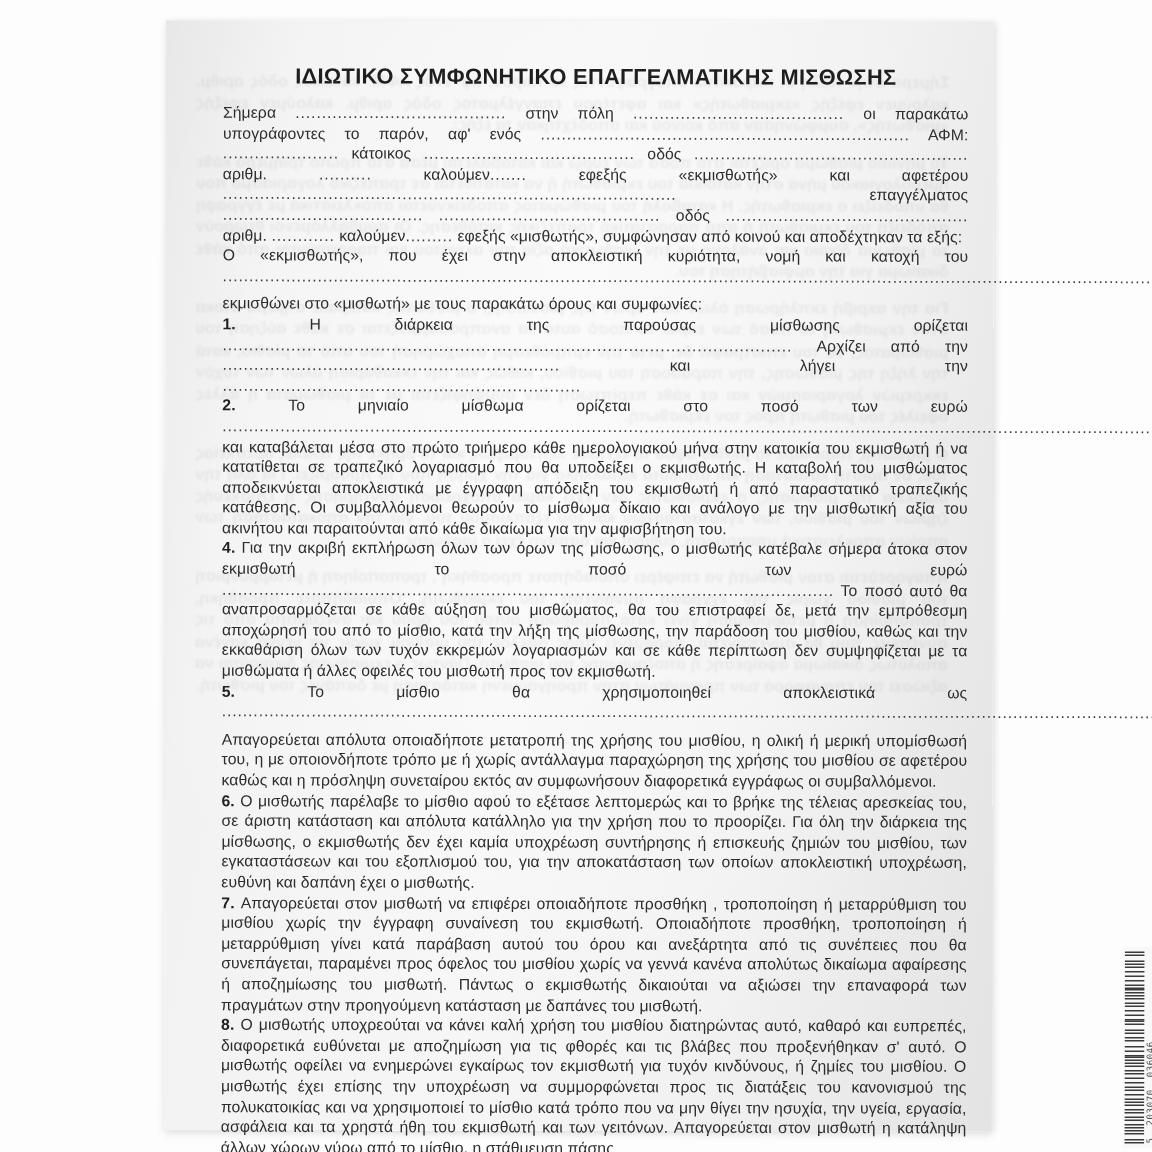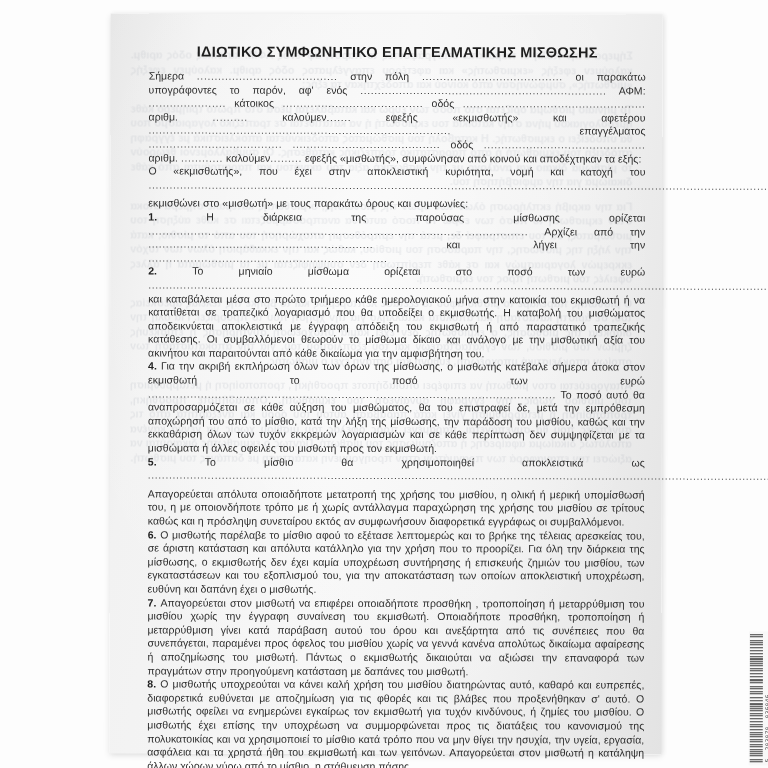--- a/index.html
+++ b/index.html
@@ -112,21 +112,21 @@
   <div class="doc-content">
     <h1 class="doc-title">ΙΔΙΩΤΙΚΟ ΣΥΜΦΩΝΗΤΙΚΟ ΕΠΑΓΓΕΛΜΑΤΙΚΗΣ ΜΙΣΘΩΣΗΣ</h1>
     <div id="doc-body">
         <p class="para">Σήμερα <span class="dots">........................................</span> στην πόλη <span class="dots">........................................</span> οι παρακάτω υπογράφοντες το παρόν, αφ' ενός <span class="dots">......................................................................</span> ΑΦΜ: <span class="dots">......................</span> κάτοικος <span class="dots">........................................</span> οδός <span class="dots">....................................................</span> αριθμ. <span class="dots">..........</span> καλούμεν<span class="dots">.......</span> εφεξής «εκμισθωτής» και αφετέρου <span class="dots">......................................................................................</span> επαγγέλματος <span class="dots">......................................</span> <span class="dots">..........................................</span> οδός <span class="dots">..............................................</span> αριθμ. <span class="dots">............</span> καλούμεν<span class="dots">.........</span> εφεξής «μισθωτής», συμφώνησαν από κοινού και αποδέχτηκαν τα εξής:</p>
         <p class="para">Ο «εκμισθωτής», που έχει στην αποκλειστική κυριότητα, νομή και κατοχή του <span class="dots">........................................................................................................................................................................................................................................................................................................................................................................</span></p>
         <p class="para gap-top">εκμισθώνει στο «μισθωτή» με τους παρακάτω όρους και συμφωνίες:</p>
         <p class="para"><b>1. </b>Η διάρκεια της παρούσας μίσθωσης ορίζεται <span class="dots">............................................................................................................</span> Αρχίζει από την <span class="dots">................................................................</span> και λήγει την <span class="dots">....................................................................</span></p>
         <p class="para"><b>2. </b>Το μηνιαίο μίσθωμα ορίζεται στο ποσό των ευρώ <span class="dots">.........................................................................................................................................................................................................................................................</span> και καταβάλεται μέσα στο πρώτο τριήμερο κάθε ημερολογιακού μήνα στην κατοικία του εκμισθωτή ή να κατατίθεται σε τραπεζικό λογαριασμό που θα υποδείξει ο εκμισθωτής. Η καταβολή του μισθώματος αποδεικνύεται αποκλειστικά με έγγραφη απόδειξη του εκμισθωτή ή από παραστατικό τραπεζικής κατάθεσης. Οι συμβαλλόμενοι θεωρούν το μίσθωμα δίκαιο και ανάλογο με την μισθωτική αξία του ακινήτου και παραιτούνται από κάθε δικαίωμα για την αμφισβήτηση του.</p>
         <p class="para"><b>4. </b>Για την ακριβή εκπλήρωση όλων των όρων της μίσθωσης, ο μισθωτής κατέβαλε σήμερα άτοκα στον εκμισθωτή το ποσό των ευρώ <span class="dots">....................................................................................................................</span> Το ποσό αυτό θα αναπροσαρμόζεται σε κάθε αύξηση του μισθώματος, θα του επιστραφεί δε, μετά την εμπρόθεσμη αποχώρησή του από το μίσθιο, κατά την λήξη της μίσθωσης, την παράδοση του μισθίου, καθώς και την εκκαθάριση όλων των τυχόν εκκρεμών λογαριασμών και σε κάθε περίπτωση δεν συμψηφίζεται με τα μισθώματα ή άλλες οφειλές του μισθωτή προς τον εκμισθωτή.</p>
         <p class="para"><b>5. </b>Το μίσθιο θα χρησιμοποιηθεί αποκλειστικά ως <span class="dots">............................................................................................................................................................................................................................................................................................................</span></p>
-        <p class="para gap-top">Απαγορεύεται απόλυτα οποιαδήποτε μετατροπή της χρήσης του μισθίου, η ολική ή μερική υπομίσθωσή του, η με οποιονδήποτε τρόπο με ή χωρίς αντάλλαγμα παραχώρηση της χρήσης του μισθίου σε τρίτους καθώς και η πρόσληψη συνεταίρου εκτός αν συμφωνήσουν διαφορετικά εγγράφως οι συμβαλλόμενοι.</p>
+        <p class="para gap-top">Απαγορεύεται απόλυτα οποιαδήποτε μετατροπή της χρήσης του μισθίου, η ολική ή μερική υπομίσθωσή του, η με οποιονδήποτε τρόπο με ή χωρίς αντάλλαγμα παραχώρηση της χρήσης του μισθίου σε αφετέρου καθώς και η πρόσληψη συνεταίρου εκτός αν συμφωνήσουν διαφορετικά εγγράφως οι συμβαλλόμενοι.</p>
         <p class="para"><b>6. </b>Ο μισθωτής παρέλαβε το μίσθιο αφού το εξέτασε λεπτομερώς και το βρήκε της τέλειας αρεσκείας του, σε άριστη κατάσταση και απόλυτα κατάλληλο για την χρήση που το προορίζει. Για όλη την διάρκεια της μίσθωσης, ο εκμισθωτής δεν έχει καμία υποχρέωση συντήρησης ή επισκευής ζημιών του μισθίου, των εγκαταστάσεων και του εξοπλισμού του, για την αποκατάσταση των οποίων αποκλειστική υποχρέωση, ευθύνη και δαπάνη έχει ο μισθωτής.</p>
         <p class="para"><b>7. </b>Απαγορεύεται στον μισθωτή να επιφέρει οποιαδήποτε προσθήκη , τροποποίηση ή μεταρρύθμιση του μισθίου χωρίς την έγγραφη συναίνεση του εκμισθωτή. Οποιαδήποτε προσθήκη, τροποποίηση ή μεταρρύθμιση γίνει κατά παράβαση αυτού του όρου και ανεξάρτητα από τις συνέπειες που θα συνεπάγεται, παραμένει προς όφελος του μισθίου χωρίς να γεννά κανένα απολύτως δικαίωμα αφαίρεσης ή αποζημίωσης του μισθωτή. Πάντως ο εκμισθωτής δικαιούται να αξιώσει την επαναφορά των πραγμάτων στην προηγούμενη κατάσταση με δαπάνες του μισθωτή.</p>
         <p class="para"><b>8. </b>Ο μισθωτής υποχρεούται να κάνει καλή χρήση του μισθίου διατηρώντας αυτό, καθαρό και ευπρεπές, διαφορετικά ευθύνεται με αποζημίωση για τις φθορές και τις βλάβες που προξενήθηκαν σ' αυτό. Ο μισθωτής οφείλει να ενημερώνει εγκαίρως τον εκμισθωτή για τυχόν κινδύνους, ή ζημίες του μισθίου. Ο μισθωτής έχει επίσης την υποχρέωση να συμμορφώνεται προς τις διατάξεις του κανονισμού της πολυκατοικίας και να χρησιμοποιεί το μίσθιο κατά τρόπο που να μην θίγει την ησυχία, την υγεία, εργασία, ασφάλεια και τα χρηστά ήθη του εκμισθωτή και των γειτόνων. Απαγορεύεται στον μισθωτή η κατάληψη άλλων χώρων γύρω από το μίσθιο, η στάθμευση πάσης</p>
       </div>
   </div>
 
   <div class="barcode-wrap">
     <div class="barcode-strip">
       <div class="bars" id="barcode-bars">
           <span style="width: 2.3px; margin-right: 2.1px;"></span>

